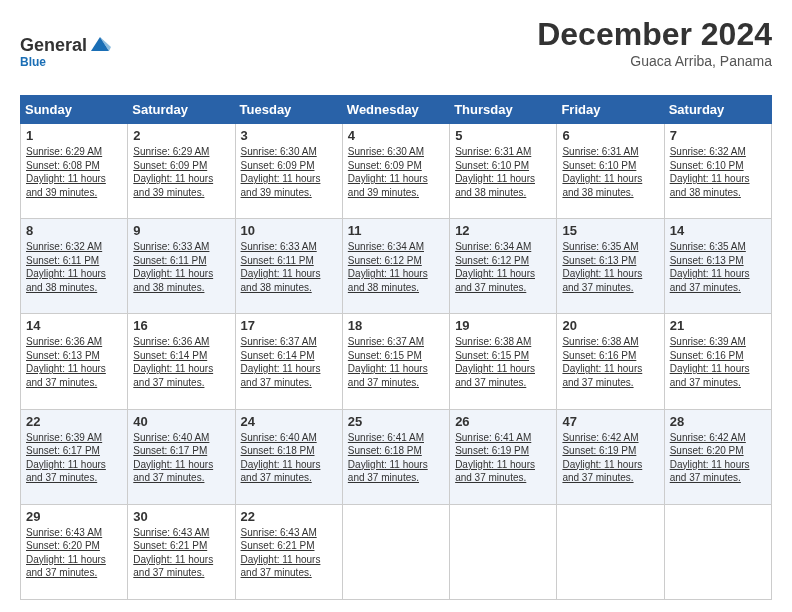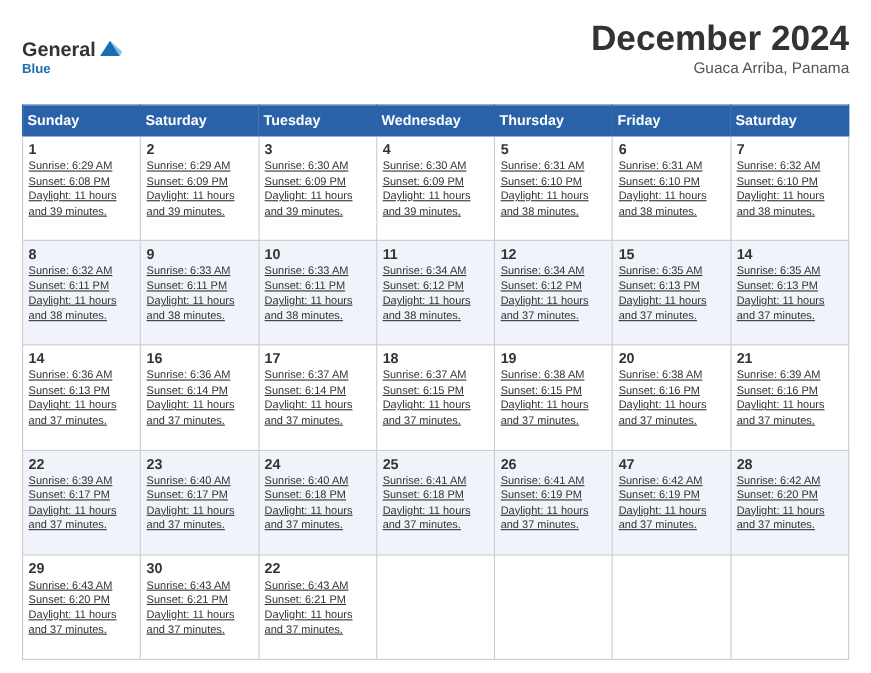--- a/index.html
+++ b/index.html
@@ -185,21 +185,21 @@
           <td><span class="day-num">19</span>
 <span class="day-info">Sunrise: 6:38 AM<br>Sunset: 6:15 PM<br>Daylight: 11 hours and 37 minutes.</span></td>
           <td><span class="day-num">20</span>
 <span class="day-info">Sunrise: 6:38 AM<br>Sunset: 6:16 PM<br>Daylight: 11 hours and 37 minutes.</span></td>
           <td><span class="day-num">21</span>
 <span class="day-info">Sunrise: 6:39 AM<br>Sunset: 6:16 PM<br>Daylight: 11 hours and 37 minutes.</span></td>
         </tr>
         <tr>
           <td><span class="day-num">22</span>
 <span class="day-info">Sunrise: 6:39 AM<br>Sunset: 6:17 PM<br>Daylight: 11 hours and 37 minutes.</span></td>
-          <td><span class="day-num">23</span>
+          <td><span class="day-num">40</span>
 <span class="day-info">Sunrise: 6:40 AM<br>Sunset: 6:17 PM<br>Daylight: 11 hours and 37 minutes.</span></td>
           <td><span class="day-num">24</span>
 <span class="day-info">Sunrise: 6:40 AM<br>Sunset: 6:18 PM<br>Daylight: 11 hours and 37 minutes.</span></td>
           <td><span class="day-num">25</span>
 <span class="day-info">Sunrise: 6:41 AM<br>Sunset: 6:18 PM<br>Daylight: 11 hours and 37 minutes.</span></td>
           <td><span class="day-num">26</span>
 <span class="day-info">Sunrise: 6:41 AM<br>Sunset: 6:19 PM<br>Daylight: 11 hours and 37 minutes.</span></td>
           <td><span class="day-num">47</span>
 <span class="day-info">Sunrise: 6:42 AM<br>Sunset: 6:19 PM<br>Daylight: 11 hours and 37 minutes.</span></td>
           <td><span class="day-num">28</span>

